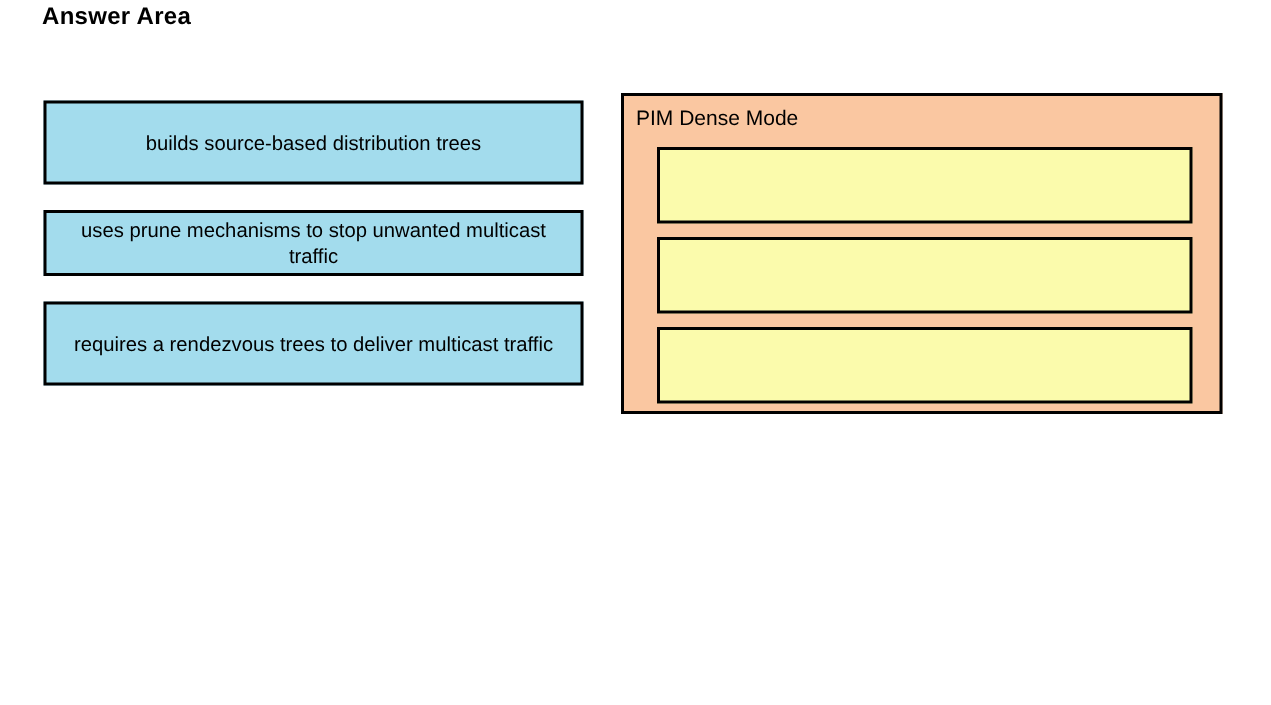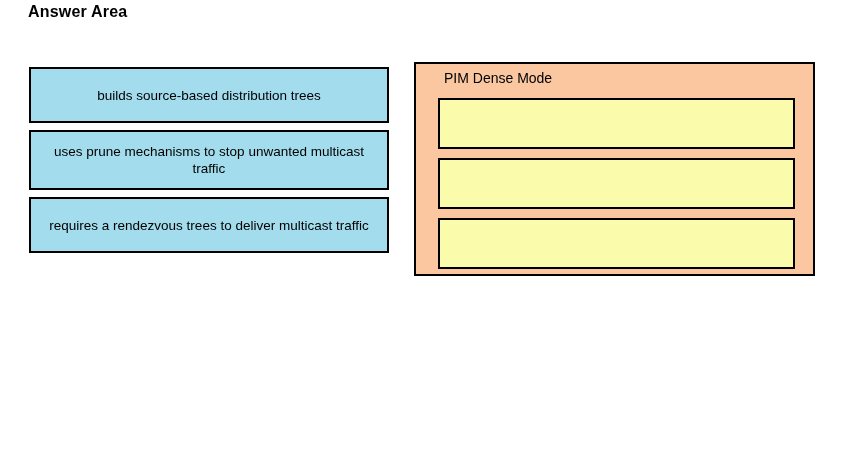--- a/index.html
+++ b/index.html
@@ -31,51 +31,50 @@
     position: absolute;
     left: 29px;
     top: 67px;
     width: 360px;
   }
   .option-tile {
     box-sizing: border-box;
     width: 360px;
     background: #a3dced;
     border: 2px solid #000000;
-    margin-bottom: 7px;
+    margin-bottom: 17px;
     display: flex;
     align-items: center;
     justify-content: center;
     text-align: center;
     font-size: 13.5px;
     line-height: 17px;
     padding: 2px 8px;
     cursor: move;
   }
   .option-tile.h1 { height: 56px; }
-  .option-tile.h2 { height: 60px; text-align: center; }
+  .option-tile.h2 { height: 44px; text-align: center; }
 
   
   #dropzone-panel {
     position: absolute;
     left: 414px;
     top: 62px;
     width: 401px;
     height: 214px;
     box-sizing: border-box;
     background: #fac7a1;
     border: 2px solid #000000;
   }
   #dropzone-title {
     position: absolute;
     left: 8px;
     top: 5px;
     font-size: 14px;
     line-height: 18px;
-    margin-left: 20px;
   }
   .drop-slot {
     position: absolute;
     left: 22px;
     width: 357px;
     height: 51px;
     box-sizing: border-box;
     background: #fbfbac;
     border: 2px solid #000000;
     cursor: pointer;

